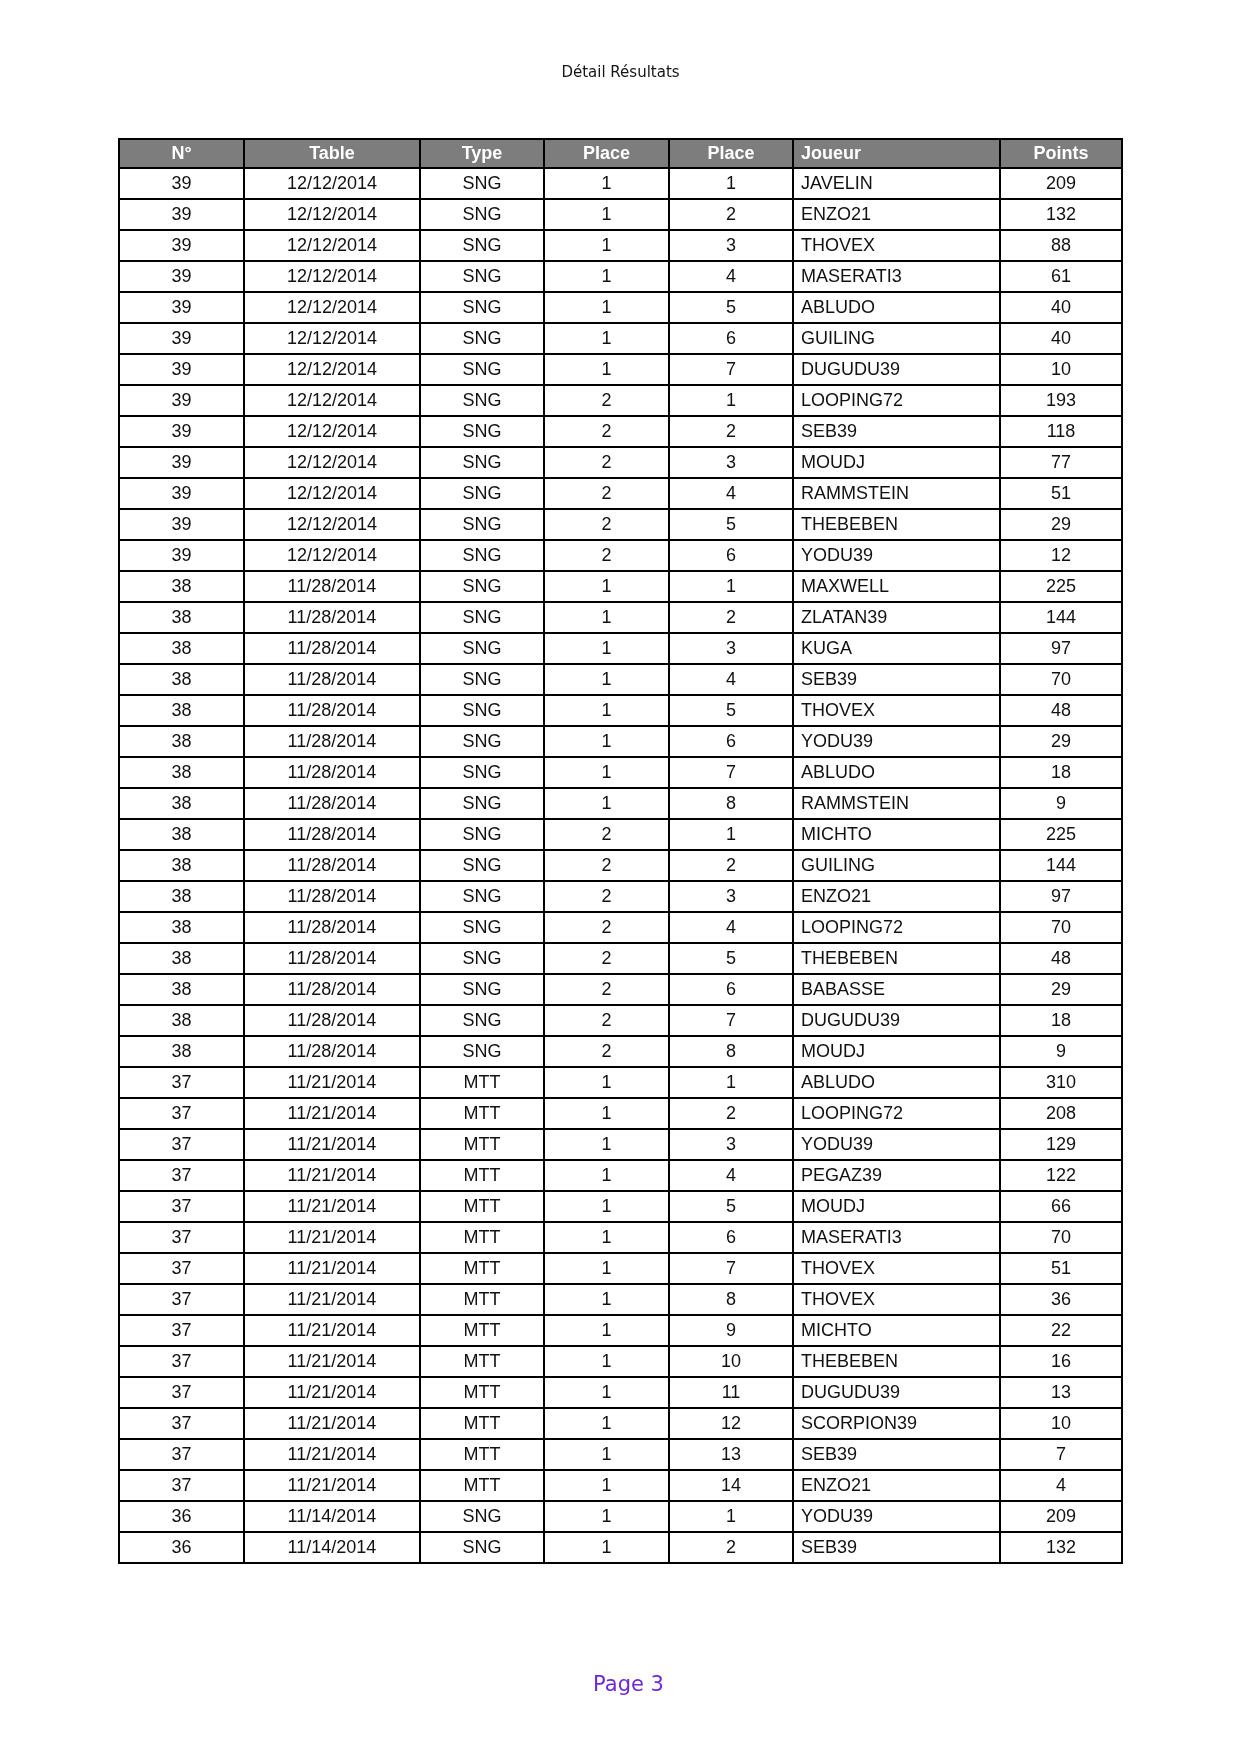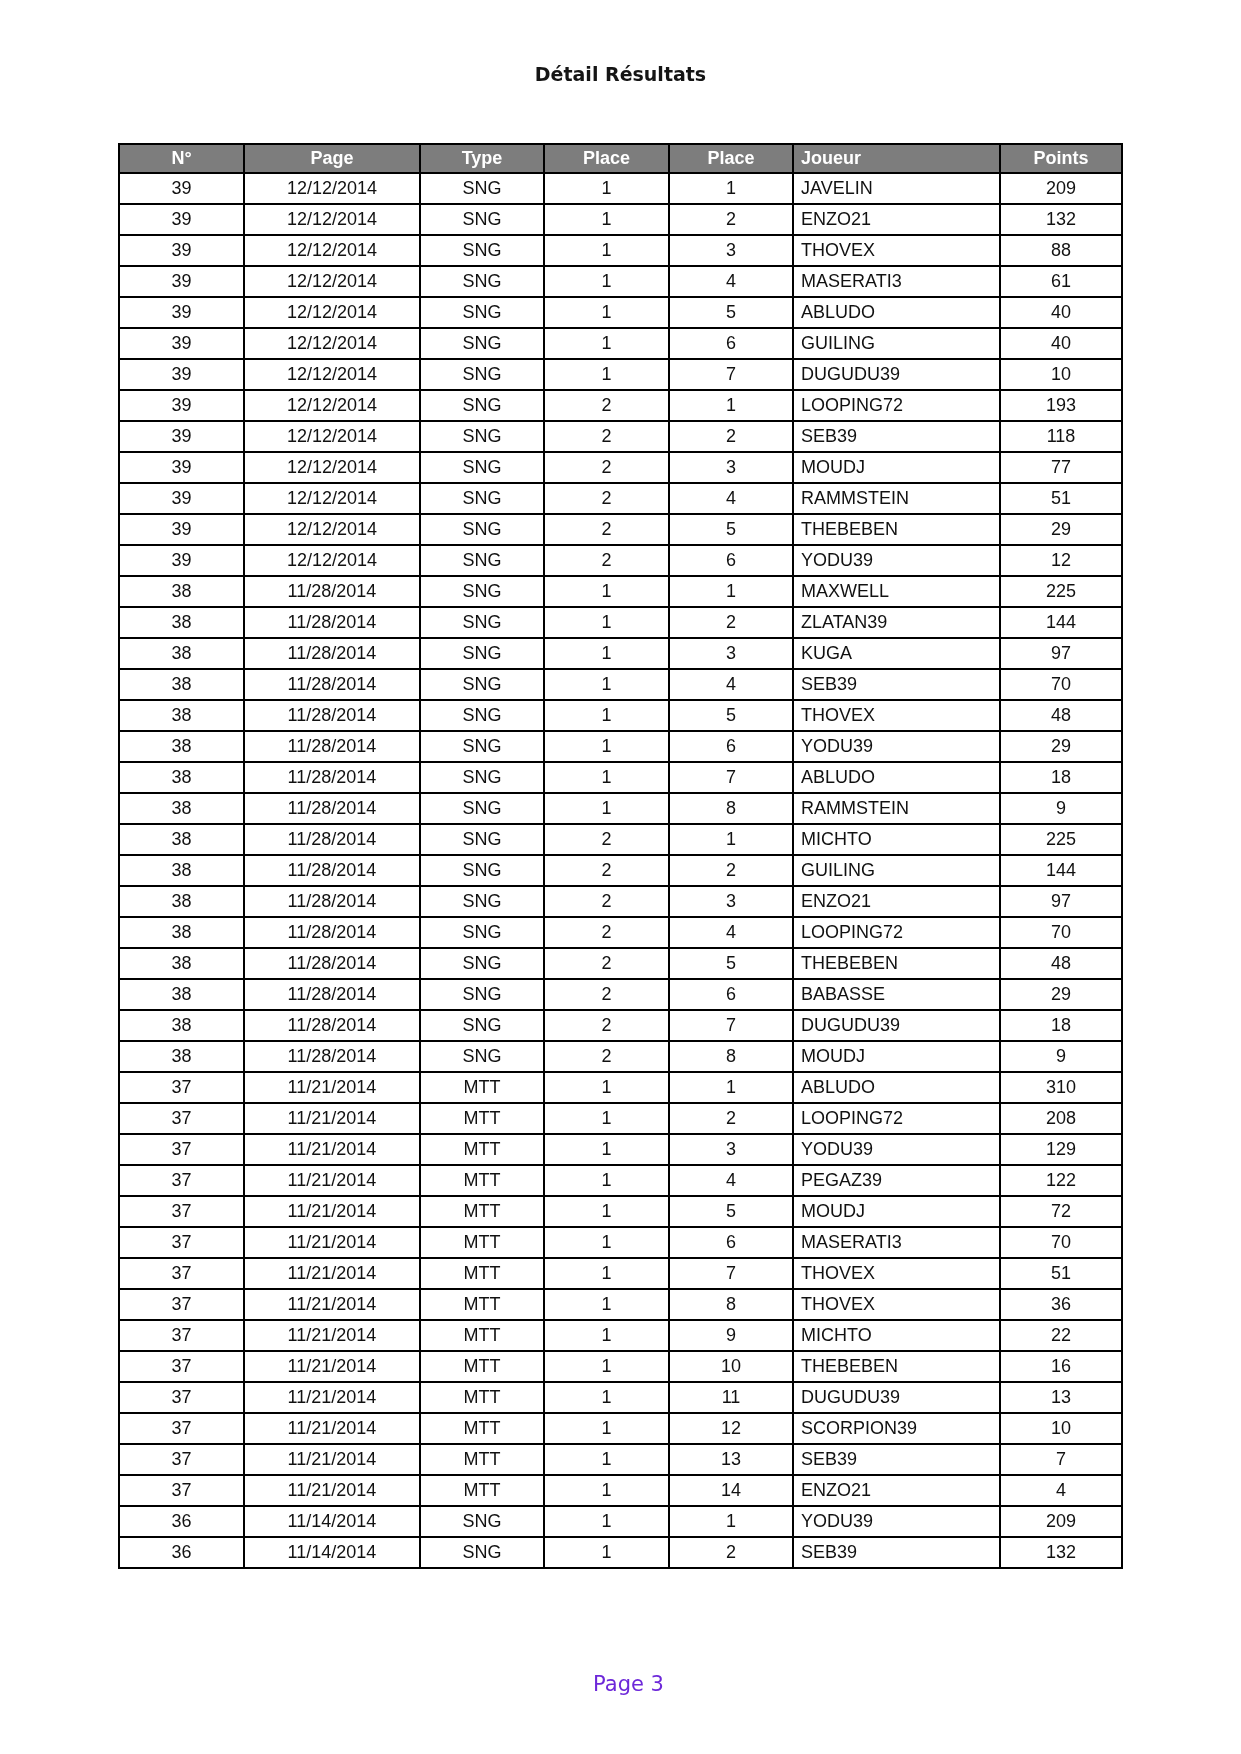--- a/index.html
+++ b/index.html
@@ -12,22 +12,22 @@
     height: 1754px;
     position: relative;
     font-family: "Liberation Sans", sans-serif;
     color: #111111;
     overflow: hidden;
   }
   .page-title {
     margin: 63px 0 7px 0;
     text-align: center;
     font-family: "DejaVu Sans", sans-serif;
-    font-size: 19px;
-    font-weight: 700;
+    font-size: 15px;
+    font-weight: 400;
     color: #151515;
     line-height: 1.25;
   }
   .results-table {
     width: 1005px;
     margin: 56px auto 0 auto;
     border-collapse: collapse;
     table-layout: fixed;
     border: 2px solid var(--border-color, #000);
   }
@@ -80,21 +80,21 @@
         <col style="width: 176px;">
         <col style="width: 124px;">
         <col style="width: 125px;">
         <col style="width: 124px;">
         <col style="width: 207px;">
         <col style="width: 122px;">
       </colgroup>
     <thead>
       <tr>
           <th>N°</th>
-          <th>Page</th>
+          <th>Table</th>
           <th>Type</th>
           <th>Place</th>
           <th>Place</th>
           <th>Joueur</th>
           <th>Points</th>
         </tr>
     </thead>
     <tbody>
         <tr>
           <td>39</td>
@@ -393,21 +393,21 @@
           <td>PEGAZ39</td>
           <td>122</td>
         </tr>
         <tr>
           <td>37</td>
           <td>11/21/2014</td>
           <td>MTT</td>
           <td>1</td>
           <td>5</td>
           <td>MOUDJ</td>
-          <td>72</td>
+          <td>66</td>
         </tr>
         <tr>
           <td>37</td>
           <td>11/21/2014</td>
           <td>MTT</td>
           <td>1</td>
           <td>6</td>
           <td>MASERATI3</td>
           <td>70</td>
         </tr>

